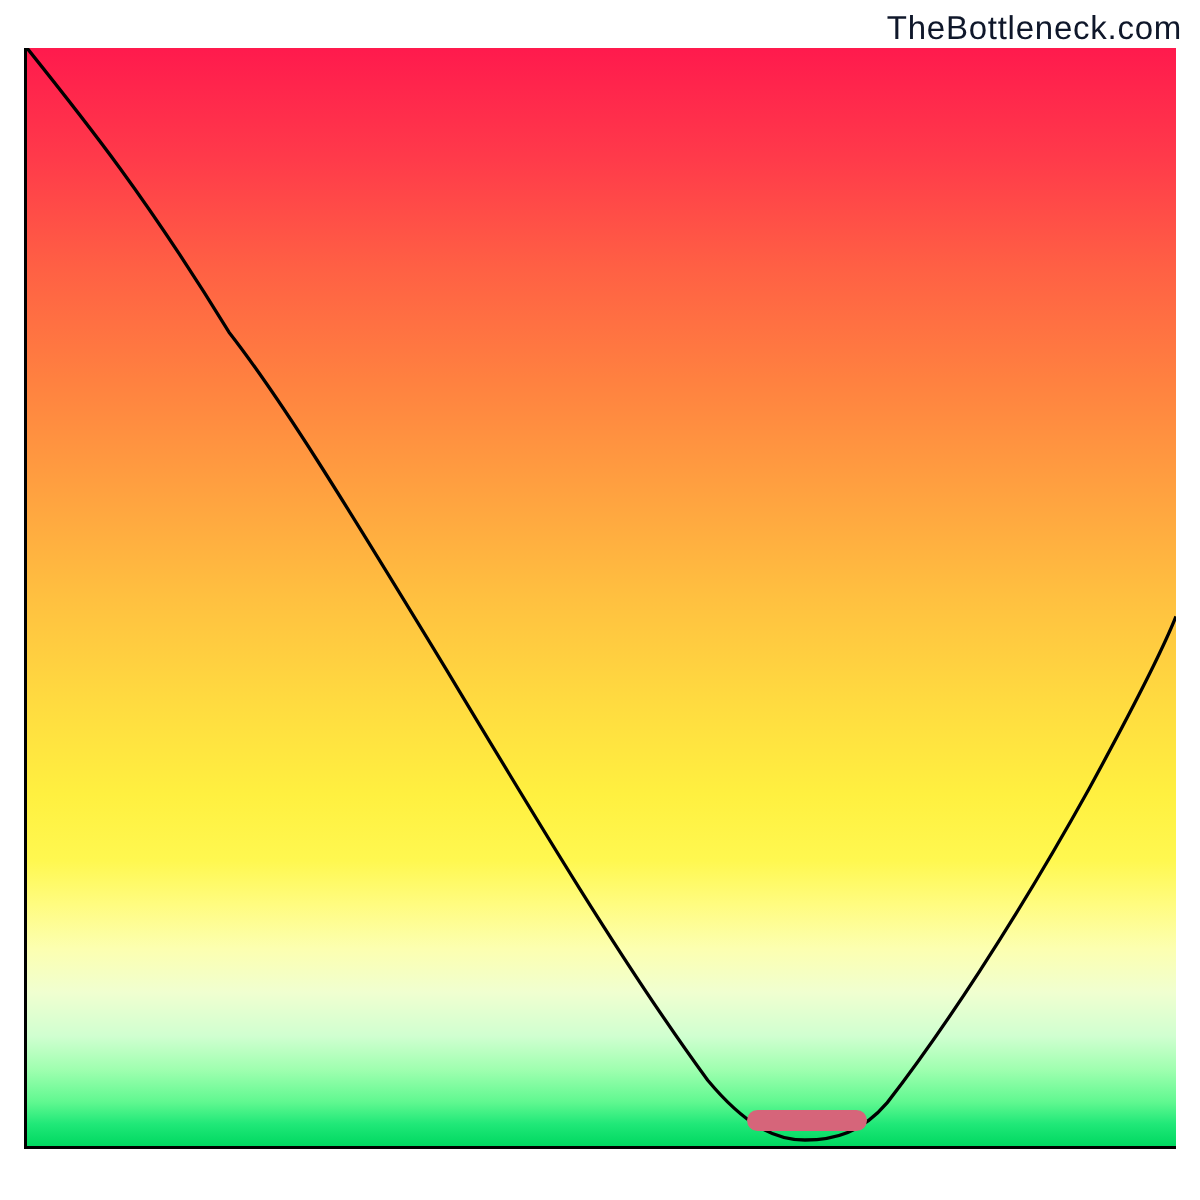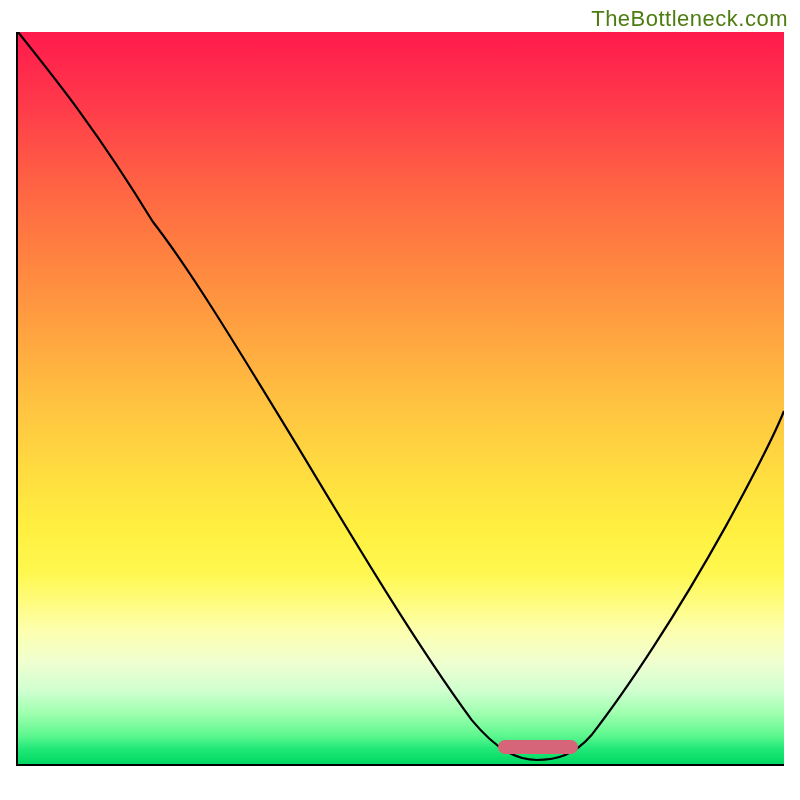--- a/index.html
+++ b/index.html
@@ -8,21 +8,21 @@
     height: 800px;
     background: #ffffff;
     position: relative;
     font-family: Arial, sans-serif;
   }
   .watermark {
     position: absolute;
     top: 6px;
     right: 12px;
     font-size: 22px;
-    color: #4d7c0f;
+    color: #0f172a;
     letter-spacing: 0.5px;
   }
   .plot-area {
     position: absolute;
     left: 16px;
     top: 32px;
     width: 768px;
     height: 734px;
     border-left: 2px solid #000;
     border-bottom: 2px solid #000;

